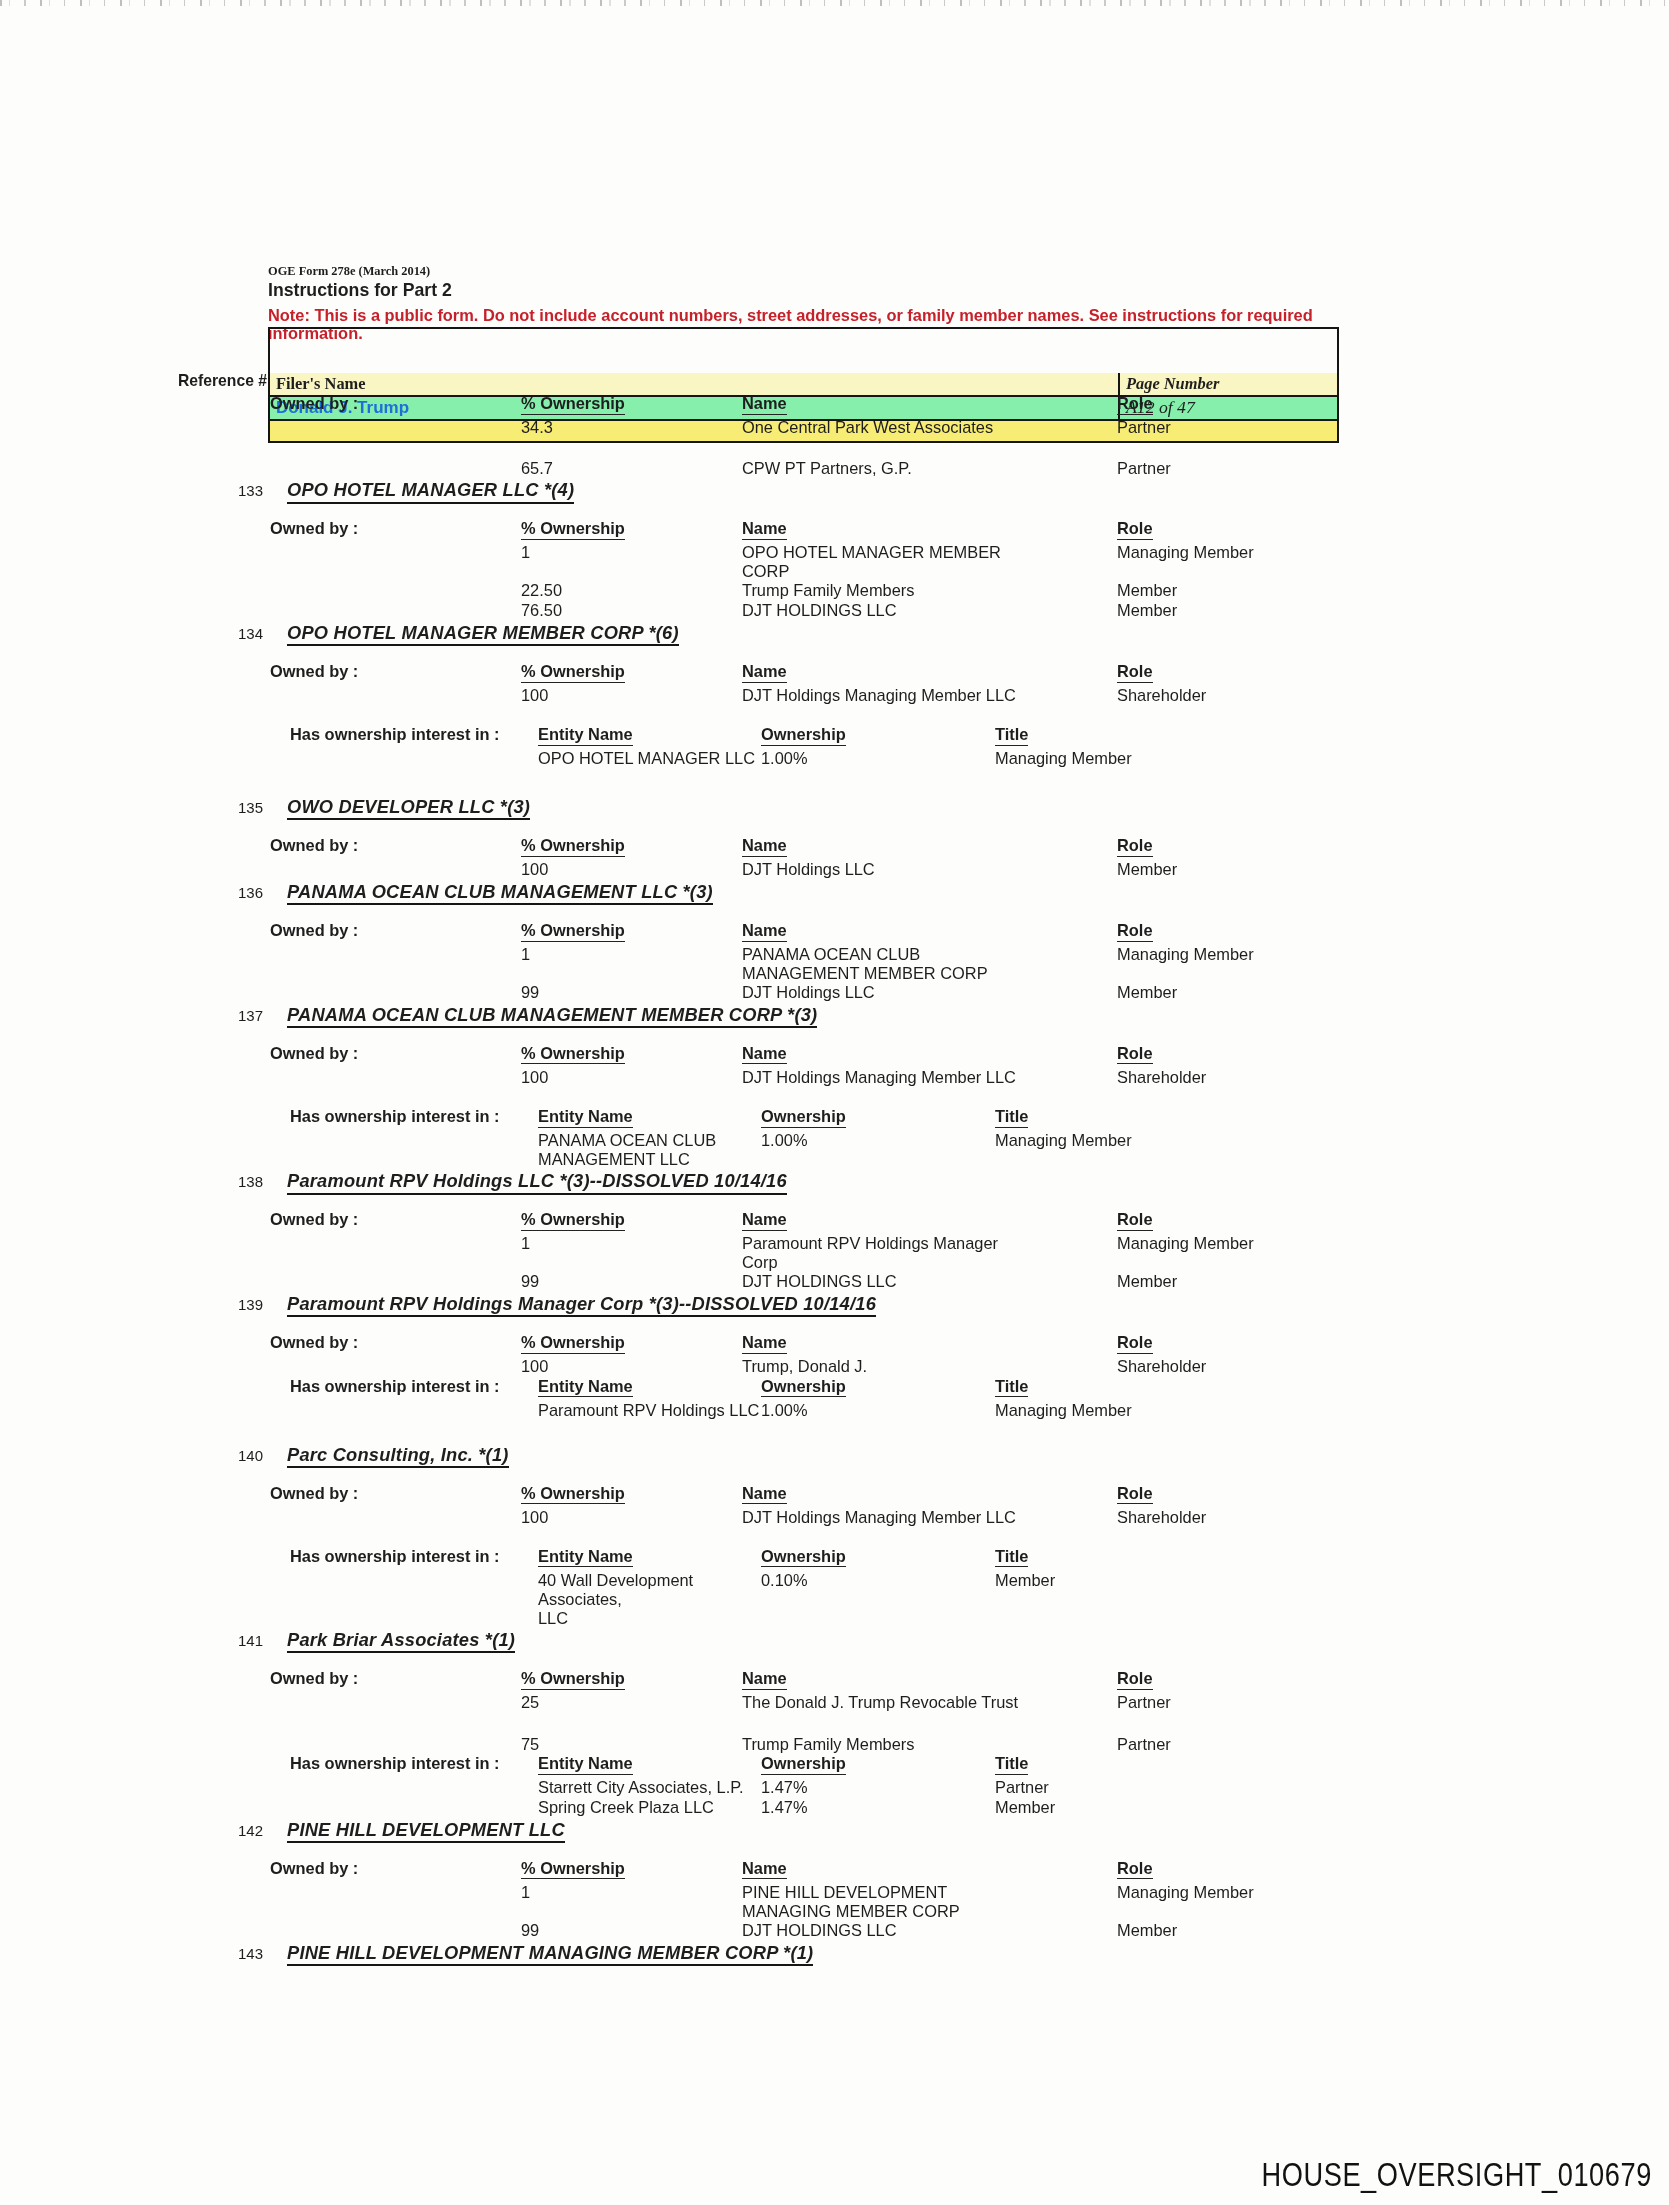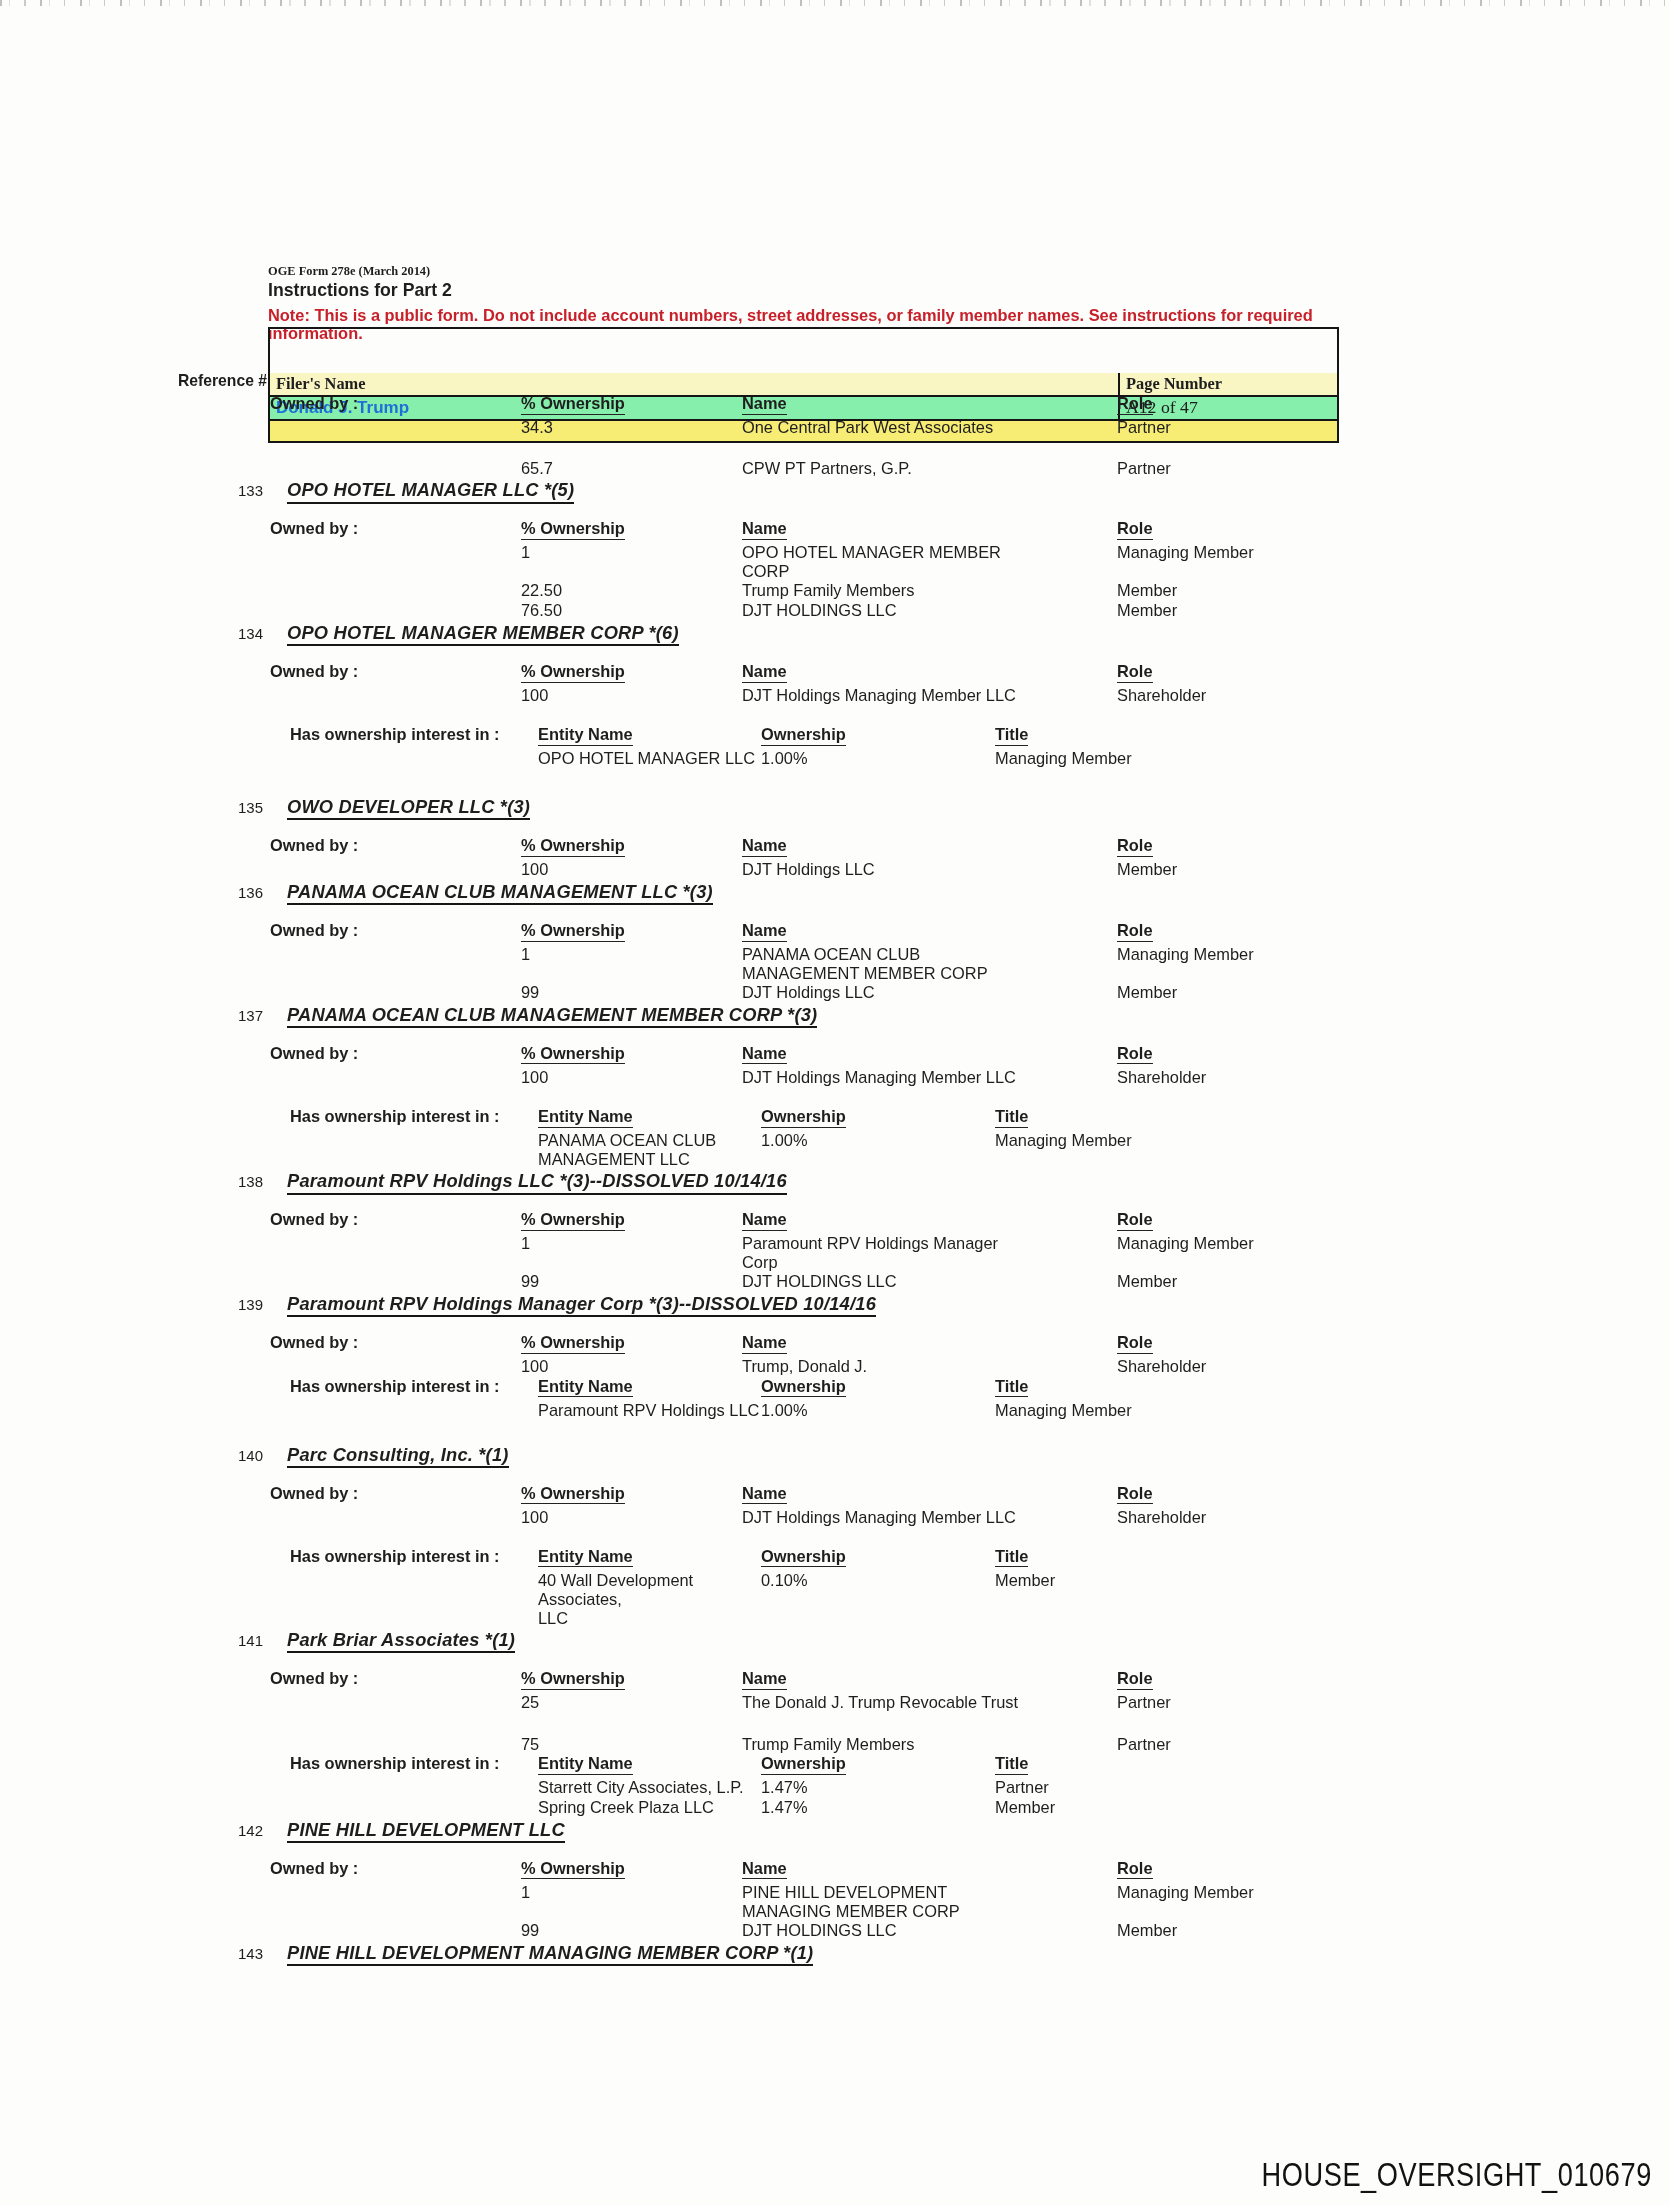--- a/index.html
+++ b/index.html
@@ -22,21 +22,21 @@
   .note{font-size:16.4px;font-weight:700;margin-top:5.2px;line-height:18.3px;}
 
   
   .filer-table{
     position:absolute;left:268px;top:327px;width:1067px;
     border:2.6px solid #151515;border-bottom:2px solid #151515;
   }
   .ft-row{display:flex;border-bottom:2px solid #151515;}
   .ft-row:last-child{border-bottom:none;}
   .ft-cell-name{flex:1 1 auto;padding:1.3px 0 1.3px 5.9px;}
-  .ft-cell-page{width:211px;border-left:2px solid #151515;padding:1.3px 0 1.3px 5.9px;}
+  .ft-cell-page{width:211px;border-left:2px solid #151515;padding:1.3px 0 1.3px 5.9px;font-style:italic;}
   .ft-head{height:21.6px;margin-top:44px;}
   .ft-head .ft-cell-name,.ft-head .ft-cell-page{
     font-family:"Liberation Serif",serif;font-weight:700;font-size:16.4px;line-height:19px;
   }
   .ft-data{height:22px;background:#86efac;}
   .ft-filer{font-weight:700;font-size:17px;line-height:19.6px;}
   .ft-page{font-family:"Liberation Serif",serif;font-size:17.7px;line-height:19.6px;}
   .ft-refband{height:20px;}
   .reference-label{
     position:absolute;left:178px;top:372px;font-size:15.7px;font-weight:700;
@@ -101,21 +101,21 @@
       <span class="wrapcell">One Central Park West Associates</span>
       <span>Partner</span>
     </div>
     <div class="sp" style="height: 21px;"></div>
     <div class="row row-o">
       <span></span>
       <span>65.7</span>
       <span class="wrapcell">CPW PT Partners, G.P.</span>
       <span>Partner</span>
     </div>
-    <div class="row-h"><span class="h-num">133</span><span class="h-title">OPO HOTEL MANAGER LLC *(5)</span></div>
+    <div class="row-h"><span class="h-num">133</span><span class="h-title">OPO HOTEL MANAGER LLC *(4)</span></div>
     <div class="row row-o row-head">
       <span class="lbl">Owned by :</span>
       <span><span class="colh">% Ownership</span></span>
       <span><span class="colh">Name</span></span>
       <span><span class="colh">Role</span></span>
     </div>
     <div class="row row-o">
       <span></span>
       <span>1</span>
       <span class="wrapcell">OPO HOTEL MANAGER MEMBER

